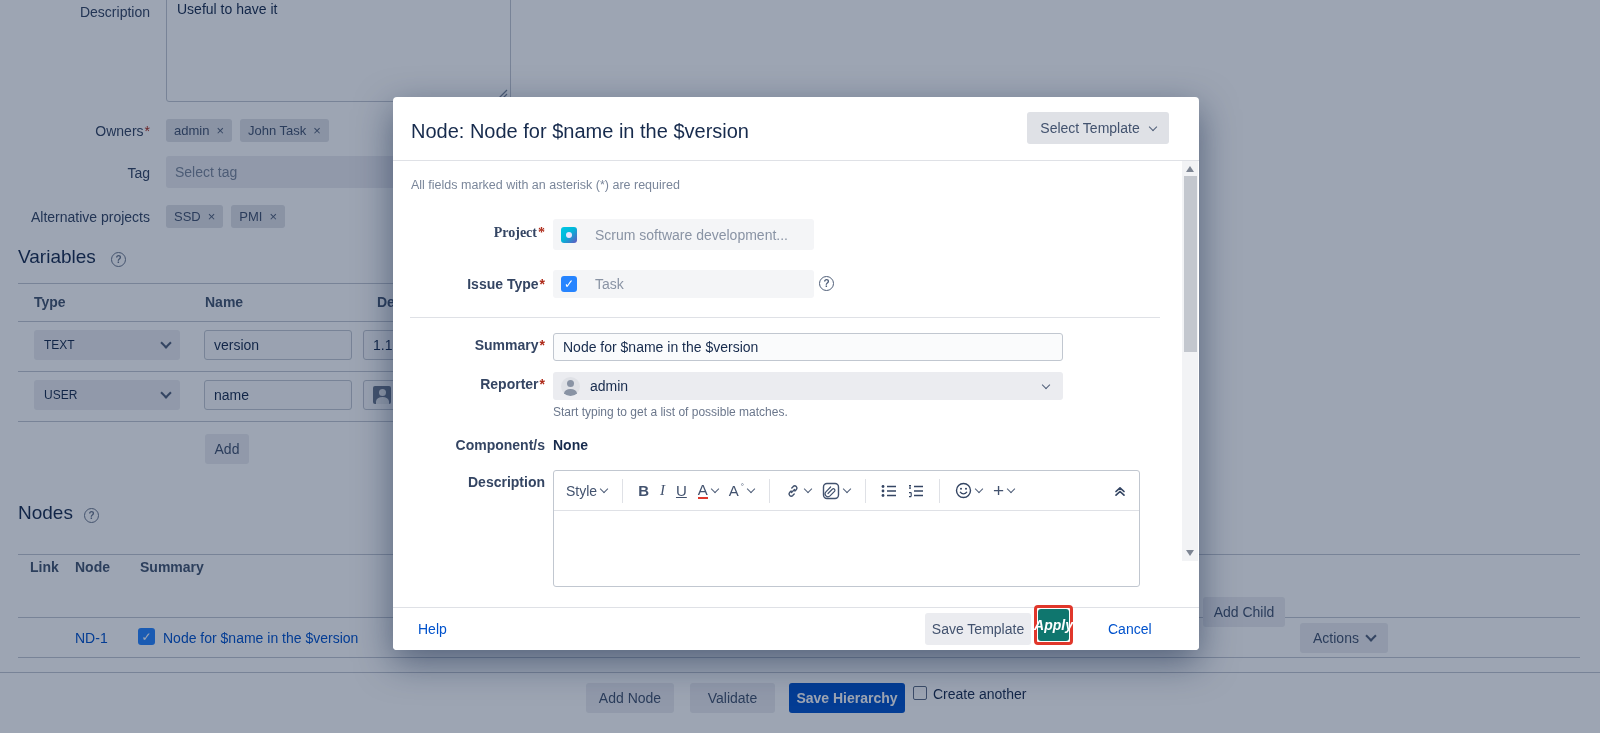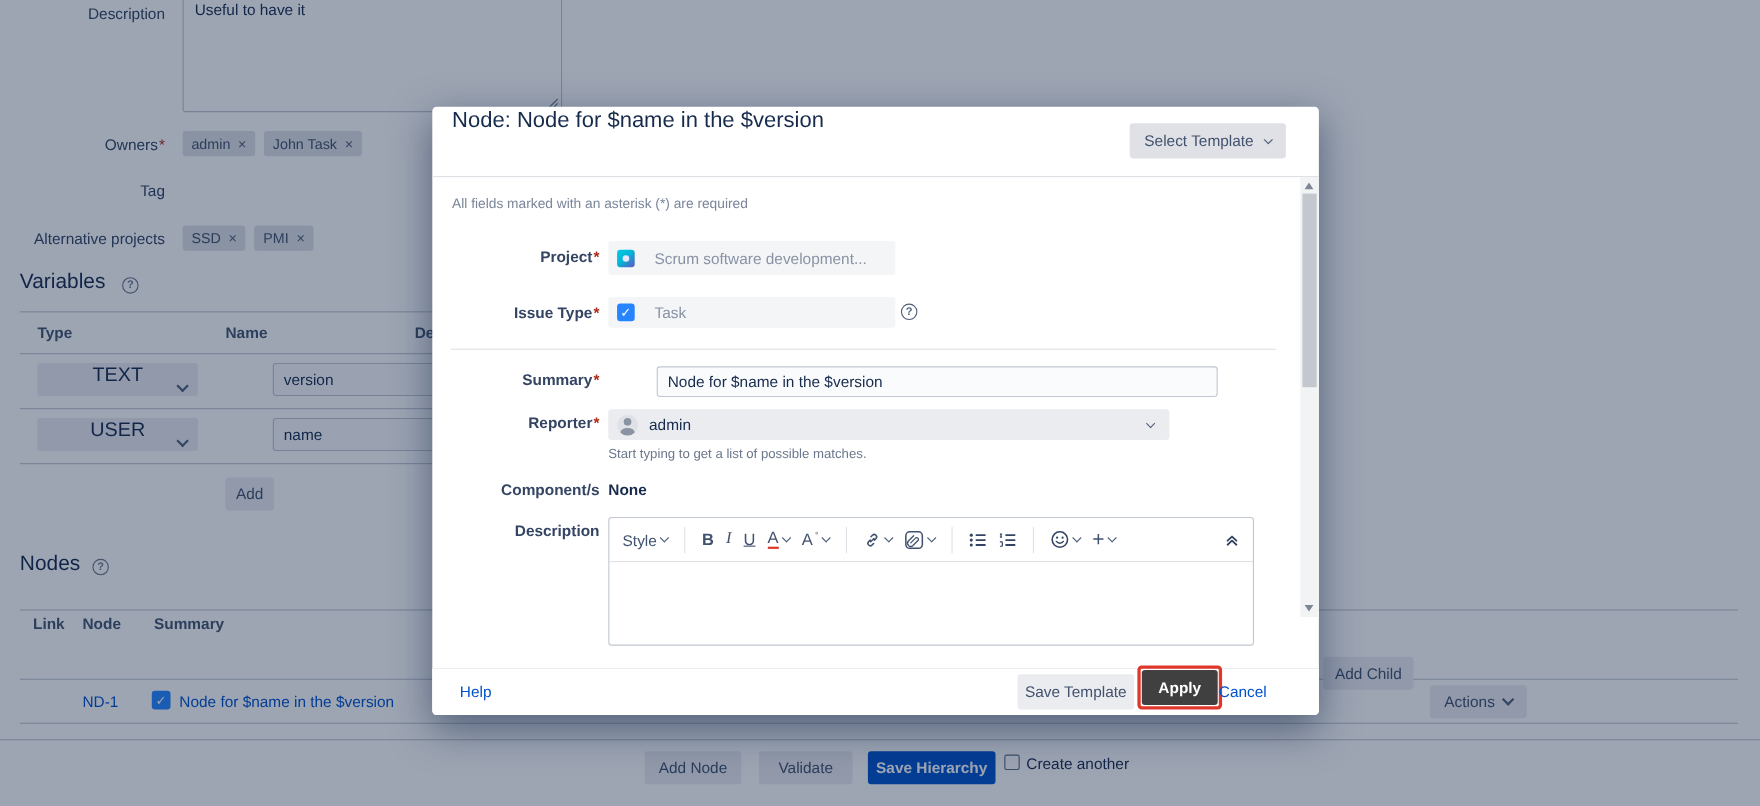--- a/index.html
+++ b/index.html
@@ -15,22 +15,22 @@
 
   .textarea { background:#fff; border:1px solid #C1C7D0; border-radius:3px; font-size:14px; color:#172B4D; padding:6px 10px; }
   .chiprow { display:flex; gap:8px; align-items:center; }
   .chip { display:inline-flex; align-items:center; gap:7px; background:#DFE1E6; border-radius:3px; height:23px; padding:0 8px; font-size:13px; color:#42526E; }
   .chip .x { font-size:13px; color:#505F79; cursor:pointer; }
   .field-gray { background:#EBECF0; border-radius:3px; }
   .placeholder { color:#7A869A; font-size:14px; }
   .h2 { font-size:19px; font-weight:500; color:#172B4D; }
   .help-circ { width:15px; height:15px; border:1.6px solid #6B778C; border-radius:50%; color:#6B778C; font-size:10px; font-weight:700; display:flex; align-items:center; justify-content:center; }
   .th { font-size:14px; font-weight:600; color:#44556F; }
-  .select-box { background:#EBECF0; border-radius:3px; height:30px; display:flex; align-items:center; padding:0 10px; font-size:18px; color:#172B4D;flex-direction:column; }
-  .input-white { background:#FAFBFC; border:1px solid #C1C7D0; border-radius:3px; height:30px; display:flex; align-items:center; padding:0 9px; font-size:14px; color:#172B4D;margin-left:44px; }
+  .select-box { background:#EBECF0; border-radius:3px; height:30px; display:flex; align-items:center; padding:0 10px; font-size:12px; color:#172B4D; }
+  .input-white { background:#FAFBFC; border:1px solid #C1C7D0; border-radius:3px; height:30px; display:flex; align-items:center; padding:0 9px; font-size:14px; color:#172B4D; }
   .chev { width:8px; height:8px; border-right:2px solid #505F79; border-bottom:2px solid #505F79; transform:rotate(45deg); margin-top:-4px; }
   .btn { display:flex; align-items:center; justify-content:center; background:#EBECF0; border-radius:3px; height:30px; font-size:14px; color:#42526E; gap:8px; }
   .btn-primary { background:#0052CC; color:#FFF; font-weight:600;text-align:center; }
   .link { color:#0052CC; font-size:14px; }
   .cb-blue { width:17px; height:17px; background:#2684FF; border-radius:3px; color:#fff; font-size:12px; display:flex; align-items:center; justify-content:center; }
   .cb-empty { width:14px; height:14px; background:#FDFDFD; border:1.5px solid #5E6C84; border-radius:2px; }
   .avatar-sq { width:18px; height:18px; background:#6B778C; border-radius:2px; position:relative; overflow:hidden; }
   .avatar-sq:before { content:""; position:absolute; left:5.5px; top:3px; width:7px; height:7px; border-radius:50%; background:#E9EBEF; }
   .avatar-sq:after  { content:""; position:absolute; left:2.5px; top:11px; width:13px; height:9px; border-radius:50% 50% 0 0; background:#E9EBEF; }
 
@@ -81,20 +81,23 @@
         <span>admin</span>
         <span class="x">×</span>
       </span>
     <span class="chip">
         <span>John Task</span>
         <span class="x">×</span>
       </span>
   </div>
 
   <div class="abs lbl" style="top:165px;">Tag</div>
+  <div class="abs field-gray" style="left:166px; top:156px; width:362px; height:32px; display:flex; align-items:center; padding:0 9px;">
+    <span class="placeholder">Select tag</span>
+  </div>
 
   <div class="abs lbl" style="top:209px;">Alternative projects</div>
   <div class="abs chiprow" style="left:166px; top:205px;">
     <span class="chip">
         <span>SSD</span>
         <span class="x">×</span>
       </span>
     <span class="chip">
         <span>PMI</span>
         <span class="x">×</span>
@@ -175,30 +178,30 @@
   <div class="abs btn btn-primary" style="left:789px; top:683px; width:116px;">
       <span>Save Hierarchy</span>
     </div>
   <div class="abs cb-empty" style="left:913px; top:686px;"></div>
   <div class="abs" style="left:933px; top:686px; font-size:14px; color:#172B4D;">Create another</div>
 
   <div class="overlay"></div>
 
   <div class="modal">
 
-    <div class="abs m-title" style="left:18px; top:1px;">Node: Node for $name in the $version</div>
+    <div class="abs m-title" style="left:18px; top:23px;">Node: Node for $name in the $version</div>
     <div class="abs" style="left:634px; top:15px; width:142px; height:32px; background:#DFE1E6; border-radius:3px; display:flex; align-items:center; justify-content:center; gap:10px; font-size:14px; color:#42526E;">
       <span>Select Template</span>
       <span class="chev-s"></span>
     </div>
     <div class="abs" style="left:0; top:63px; right:0; height:1px; background:#DFE1E6;"></div>
 
     <div class="abs m-note" style="left:18px; top:81px;">All fields marked with an asterisk (*) are required</div>
 
-    <div class="abs m-label" style="top:128px;"><span>Project</span><span class="req">*</span></div>
+    <div class="abs m-label" style="top:128px;font-family:Liberation Serif, serif;"><span>Project</span><span class="req">*</span></div>
     <div class="abs m-field" style="left:160px; top:122px; width:261px; height:31px;">
       <span class="proj-ic"></span>
       <span>Scrum software development...</span>
     </div>
 
     <div class="abs m-label" style="top:179px;"><span>Issue Type</span><span class="req">*</span></div>
     <div class="abs m-field" style="left:160px; top:173px; width:261px; height:28px;">
       <span class="cb-blue" style="width:16px;height:16px;">
           <span>✓</span>
         </span>
@@ -305,21 +308,21 @@
       <span class="sb-thumb"></span>
       <span class="tri-dn"></span>
     </div>
 
     <div class="footer">
       <span class="abs link" style="left:25px; top:13px;">Help</span>
       <span class="fbtn" style="left:532px; top:5px; width:106px; background:#EBECF0; color:#42526E;">
           <span>Save Template</span>
         </span>
       <span class="apply-hl" style="left:641px; top:-3px;">
-        <span class="fbtn" style="position:static; width:69px; background:#404040; color:#fff; font-weight:700;">
+        <span class="fbtn" style="position:static; width:31px; background:#0f766e; color:#fff; font-weight:700;font-style:italic;">
             <span>Apply</span>
           </span>
       </span>
       <span class="abs link" style="left:715px; top:13px;">Cancel</span>
     </div>
 
   </div>
 </div>
 
 </body></html>

